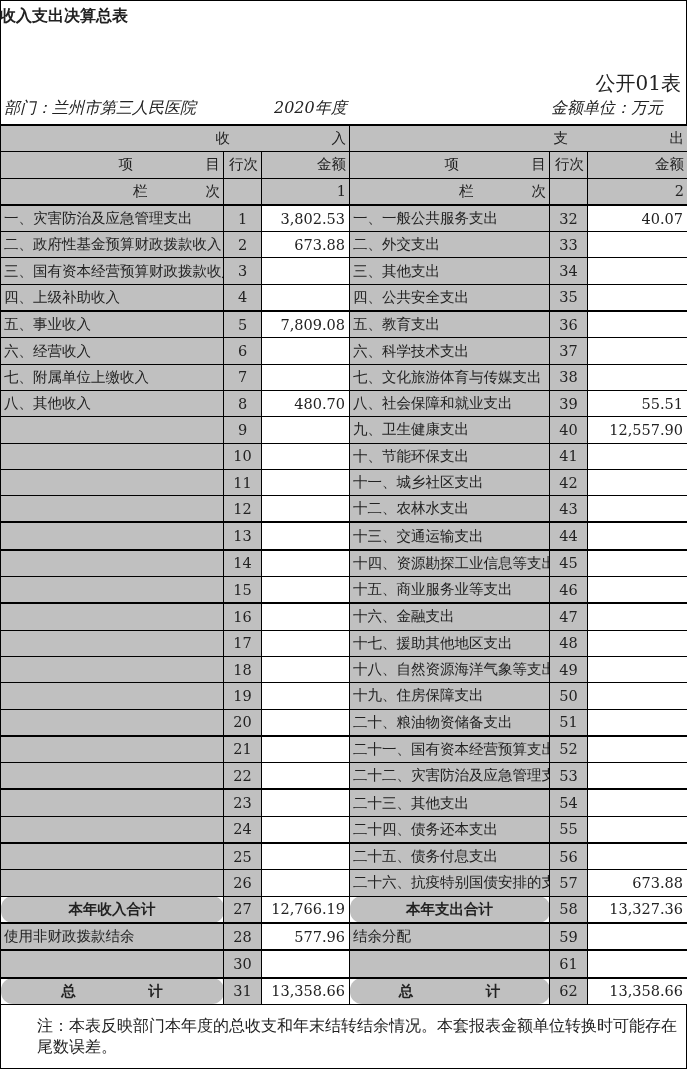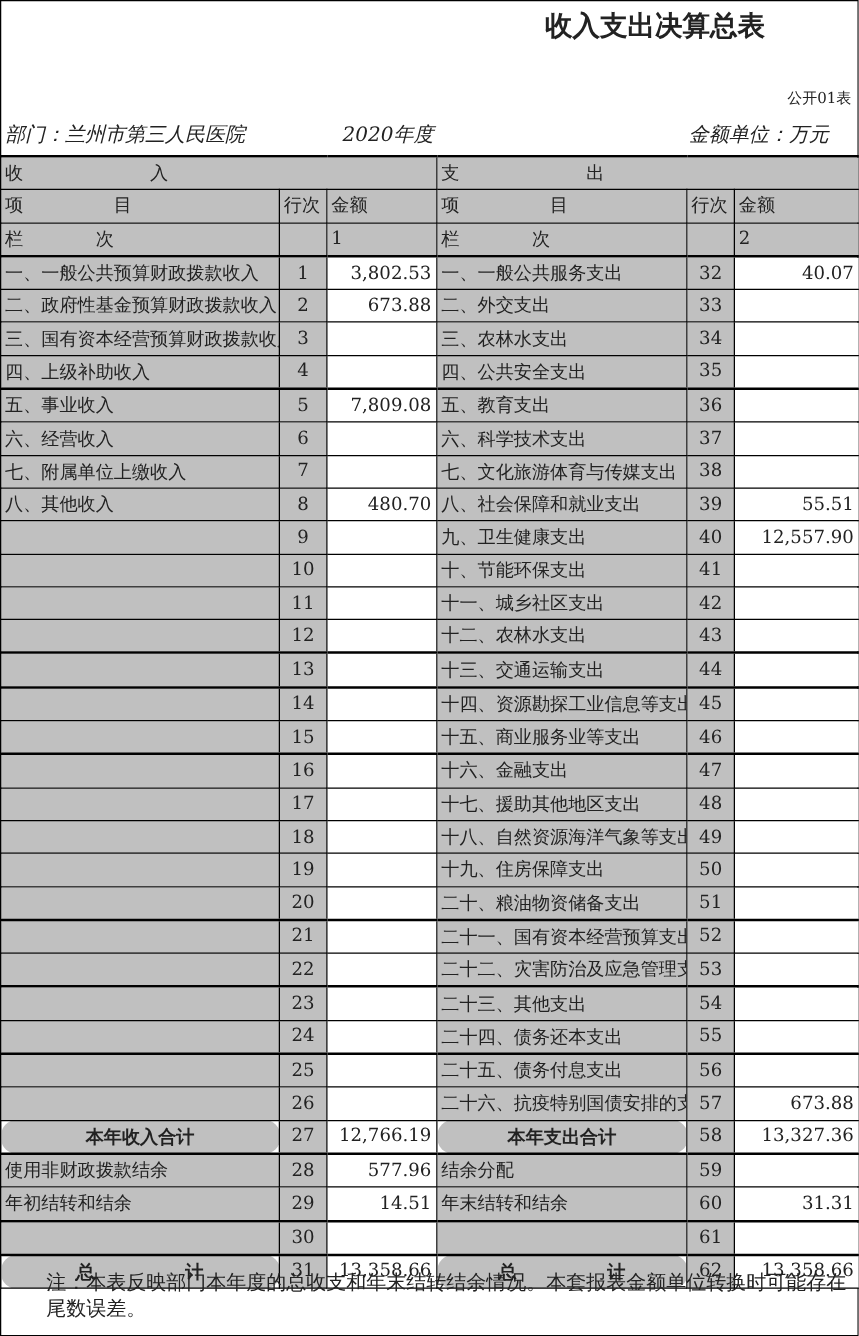--- a/index.html
+++ b/index.html
@@ -1,31 +1,31 @@
 <!DOCTYPE html>
 <html><head>
 <meta charset="utf-8">
 <style>
   html, body { margin:0; padding:0; background:#fff; }
   body { width:687px; height:1069px; position:relative; overflow:hidden;
          font-family: "DejaVu Serif", "Liberation Serif", serif; color:#222; }
   .frame { position:absolute; left:0; top:0; width:685px; height:1067px; border:1px solid #000; }
-  .title { position:absolute; left:0; width:612px; top:6px; text-align:right;
-           font-family:"DejaVu Sans", sans-serif; font-weight:bold; font-size:22px; letter-spacing:0; }
-  .formno { position:absolute; right:6px; top:70px; font-size:12px;margin-left:34px; }
+  .title { position:absolute; left:0; width:612px; top:6px; text-align:left;
+           font-family:"DejaVu Sans", sans-serif; font-weight:bold; font-size:16px; letter-spacing:0; }
+  .formno { position:absolute; right:6px; top:70px; font-size:20px;margin-left:34px; }
   .meta { position:absolute; top:98px; font-size:16px; white-space:nowrap;font-style:italic; }
   .meta.dept { left:4px; }
   .meta.year { left:274px; }
   .meta.unit { right:24px; }
   table { position:absolute; left:0; top:124px; border-collapse:collapse; table-layout:fixed; width:687px; }
   td { border:1px solid #000; height:25.3px; padding:0 3px; font-size:14.5px; white-space:nowrap; overflow:hidden;
        background:#c0c0c0; }
   td.amt { background:#fff; text-align:right; padding-right:4px; }
   td.num { text-align:center; }
-  td.hdr { text-align:left; }
+  td.hdr { text-align:right; }
   td.bold { font-weight:bold; text-align:center; font-family:"DejaVu Sans", sans-serif;border-radius:12px; }
   .note { position:absolute; left:4px; top:1016px; font-size:16px;margin-left:33px; }
   tr.thick td { border-top:2px solid #000; }
 </style>
 </head>
 <body>
 
 <div class="frame"></div>
 <div class="title">收入支出决算总表</div>
 <div class="formno">公开01表</div>
@@ -57,40 +57,40 @@
     </tr>
     <tr>
       <td class="hdr">栏　　　　次</td>
       <td class="hdr"></td>
       <td class="hdr">1</td>
       <td class="hdr">栏　　　　次</td>
       <td class="hdr"></td>
       <td class="hdr">2</td>
     </tr>
   <tr class="thick">
-        <td>一、一般公共预算财政拨款收入</td>
+        <td>一、灾害防治及应急管理支出</td>
         <td class="num">1</td>
         <td class="amt">3,802.53</td>
         <td>一、一般公共服务支出</td>
         <td class="num">32</td>
         <td class="amt">40.07</td>
       </tr>
       <tr>
         <td>二、政府性基金预算财政拨款收入</td>
         <td class="num">2</td>
         <td class="amt">673.88</td>
         <td>二、外交支出</td>
         <td class="num">33</td>
         <td class="amt"></td>
       </tr>
       <tr>
         <td>三、国有资本经营预算财政拨款收入</td>
         <td class="num">3</td>
         <td class="amt"></td>
-        <td>三、农林水支出</td>
+        <td>三、其他支出</td>
         <td class="num">34</td>
         <td class="amt"></td>
       </tr>
       <tr>
         <td>四、上级补助收入</td>
         <td class="num">4</td>
         <td class="amt"></td>
         <td>四、公共安全支出</td>
         <td class="num">35</td>
         <td class="amt"></td>
@@ -280,28 +280,20 @@
         <td class="amt">13,327.36</td>
       </tr>
       <tr class="thick">
         <td>使用非财政拨款结余</td>
         <td class="num">28</td>
         <td class="amt">577.96</td>
         <td>结余分配</td>
         <td class="num">59</td>
         <td class="amt"></td>
       </tr>
-      <tr>
-        <td>年初结转和结余</td>
-        <td class="num">29</td>
-        <td class="amt">14.51</td>
-        <td>年末结转和结余</td>
-        <td class="num">60</td>
-        <td class="amt">31.31</td>
-      </tr>
       <tr class="thick">
         <td></td>
         <td class="num">30</td>
         <td class="amt"></td>
         <td></td>
         <td class="num">61</td>
         <td class="amt"></td>
       </tr>
       <tr class="thick">
         <td class="bold">总　　　　　计</td>

